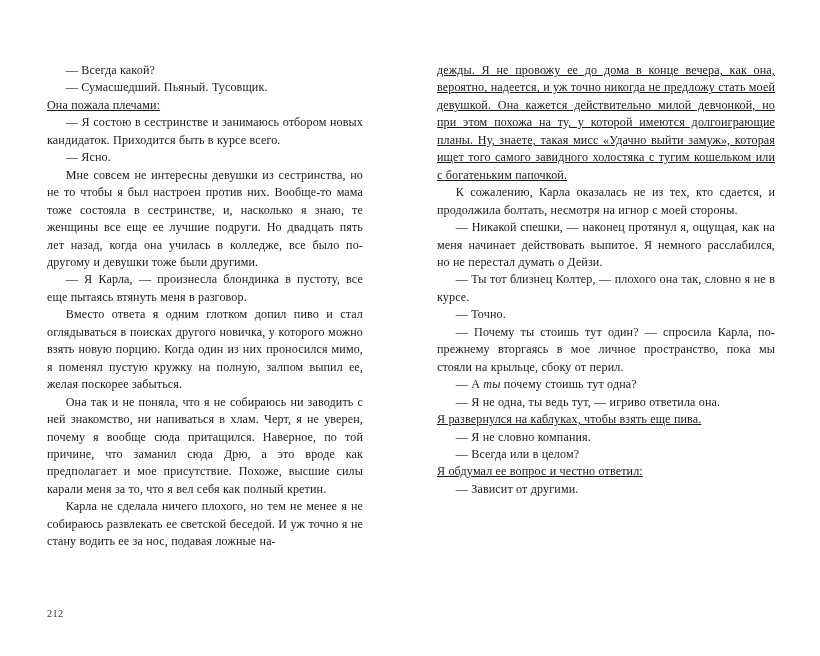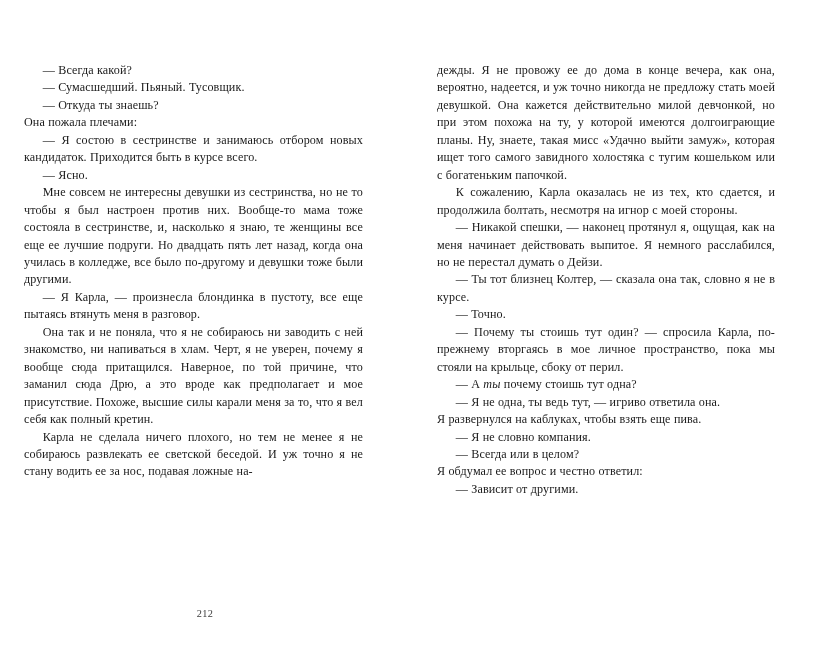--- a/index.html
+++ b/index.html
@@ -27,21 +27,21 @@
 
   .page {
     position: relative;
     height: 656px;
     box-sizing: border-box;
     background: #ffffff;
   }
 
   .page-left {
     width: 410px;
-    padding: 62px 47px 0 24px;
+    padding: 62px 47px 0 47px;
   }
 
   .page-right {
     width: 410px;
     padding: 62px 45px 0 27px;
   }
 
   .textblock {
     font-size: 12.1px;
     line-height: 17.45px;
@@ -52,68 +52,68 @@
     word-spacing: 0.01em;
   }
 
   .textblock p {
     margin: 0;
     text-indent: 1.55em;
   }
 
   .textblock p.noindent {
     text-indent: 0;
+    text-decoration: underline;
   }
 
   .textblock p em {
     font-style: italic;
   }
 
   .folio {
     position: absolute;
     bottom: 36px;
     left: 0;
     right: 0;
-    text-align: center;
     font-size: 10.3px;
     line-height: 12px;
     color: #3a3a3a;
     letter-spacing: 0.04em;
   }
 
   .page-left .folio  { left: 47px; right: 47px; }
   .page-right .folio { left: 27px; right: 45px; }
 </style>
 </head>
 <body>
 
 <div id="spread">
 
   <div class="page page-left">
     <div class="textblock">
         <p>— Всегда какой?</p>
         <p>— Сумасшедший. Пьяный. Тусовщик.</p>
-        <p>— Откуда ты знаешь?</p>
         <p class="noindent">Она пожала плечами:</p>
         <p>— Я состою в сестринстве и занимаюсь отбором новых кандидаток. Приходится быть в курсе всего.</p>
         <p>— Ясно.</p>
         <p>Мне совсем не интересны девушки из сестринства, но не то чтобы я был настроен против них. Вообще-то мама тоже состояла в сестринстве, и, насколько я знаю, те женщины все еще ее лучшие подруги. Но двадцать пять лет назад, когда она училась в колледже, все было по-другому и девушки тоже были другими.</p>
         <p>— Я Карла, — произнесла блондинка в пустоту, все еще пытаясь втянуть меня в разговор.</p>
+        <p>Вместо ответа я одним глотком допил пиво и стал оглядываться в поисках другого новичка, у которого можно взять новую порцию. Когда один из них проносился мимо, я поменял пустую кружку на полную, залпом выпил ее, желая поскорее забыться.</p>
         <p>Она так и не поняла, что я не собираюсь ни заводить с ней знакомство, ни напиваться в хлам. Черт, я не уверен, почему я вообще сюда притащился. Наверное, по той причине, что заманил сюда Дрю, а это вроде как предполагает и мое присутствие. Похоже, высшие силы карали меня за то, что я вел себя как полный кретин.</p>
         <p>Карла не сделала ничего плохого, но тем не менее я не собираюсь развлекать ее светской беседой. И уж точно я не стану водить ее за нос, подавая ложные на-</p>
       </div>
     <div class="folio">212</div>
   </div>
 
   <div class="page page-right">
     <div class="textblock">
         <p class="noindent">дежды. Я не провожу ее до дома в конце вечера, как она, вероятно, надеется, и уж точно никогда не предложу стать моей девушкой. Она кажется действительно милой девчонкой, но при этом похожа на ту, у которой имеются долгоиграющие планы. Ну, знаете, такая мисс «Удачно выйти замуж», которая ищет того самого завидного холостяка с тугим кошельком или с богатеньким папочкой.</p>
         <p>К сожалению, Карла оказалась не из тех, кто сдается, и продолжила болтать, несмотря на игнор с моей стороны.</p>
         <p>— Никакой спешки, — наконец протянул я, ощущая, как на меня начинает действовать выпитое. Я немного расслабился, но не перестал думать о Дейзи.</p>
-        <p>— Ты тот близнец Колтер, — сказала она так, словно я не в курсе.</p>
+        <p>— Ты тот близнец Колтер, — плохого она так, словно я не в курсе.</p>
         <p>— Точно.</p>
         <p>— Почему ты стоишь тут один? — спросила Карла, по-прежнему вторгаясь в мое личное пространство, пока мы стояли на крыльце, сбоку от перил.</p>
         <p>— А <em>ты</em> почему стоишь тут одна?</p>
         <p>— Я не одна, ты ведь тут, — игриво ответила она.</p>
         <p class="noindent">Я развернулся на каблуках, чтобы взять еще пива.</p>
         <p>— Я не словно компания.</p>
         <p>— Всегда или в целом?</p>
         <p class="noindent">Я обдумал ее вопрос и честно ответил:</p>
         <p>— Зависит от другими.</p>
       </div>

